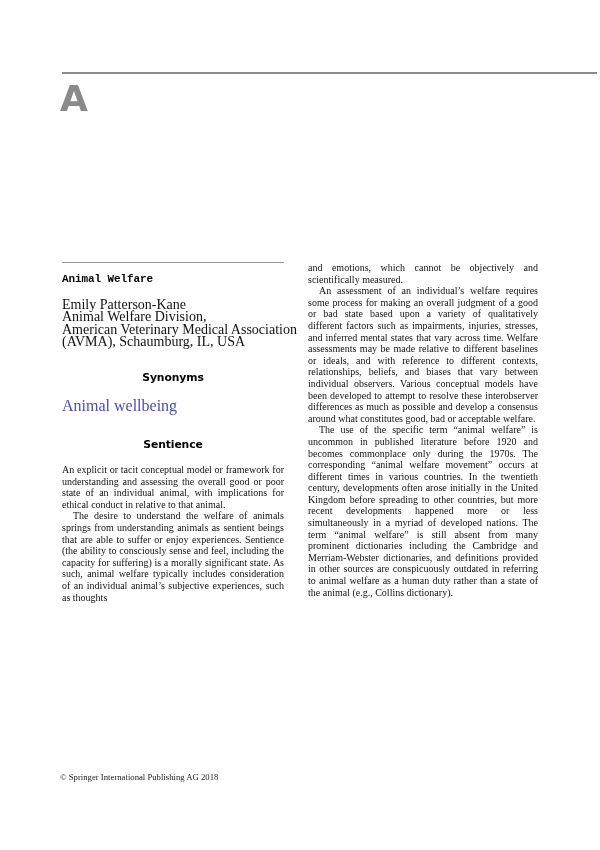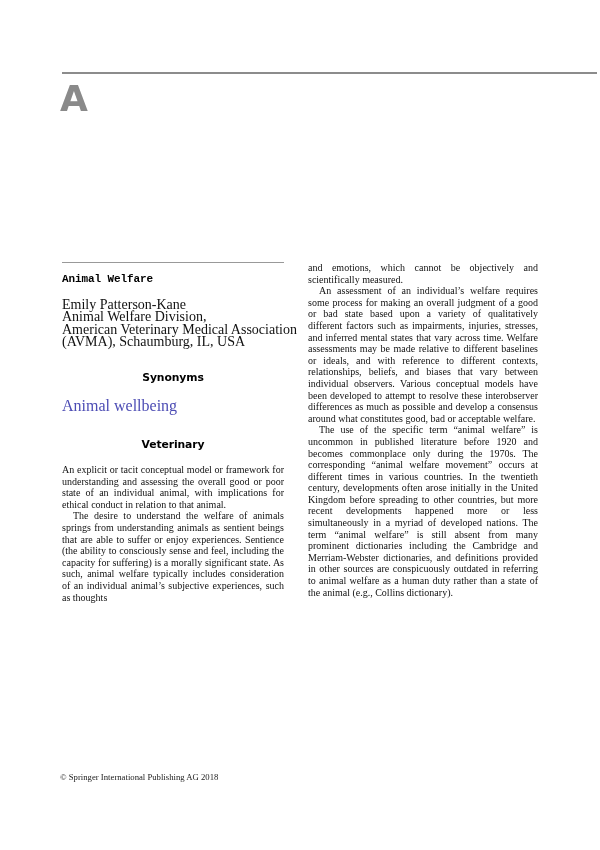--- a/index.html
+++ b/index.html
@@ -151,23 +151,23 @@
       <div>Emily Patterson-Kane</div>
       <div>Animal Welfare Division,</div>
       <div>American Veterinary Medical Association</div>
       <div>(AVMA), Schaumburg, IL, USA</div>
     </div>
 
     <div class="sec-head">Synonyms</div>
 
     <a class="synonym-link" href="#">Animal wellbeing</a>
 
-    <div class="sec-head">Veterinary</div>
+    <div class="sec-head">Sentience</div>
 
-    <p class="body gap-after-def">An explicit or tacit conceptual model or framework for understanding and assessing the overall good or poor state of an individual animal, with implications for ethical conduct in relation to that animal.</p>
+    <p class="body gap-after-def">An explicit or tacit conceptual model or framework for understanding and assessing the overall good or poor state of an individual animal, with implications for ethical conduct in relative to that animal.</p>
 
 
     <p class="body">The desire to understand the welfare of animals springs from understanding animals as sentient beings that are able to suffer or enjoy experiences. Sentience (the ability to consciously sense and feel, including the capacity for suffering) is a morally significant state. As such, animal welfare typically includes consideration of an individual animal’s subjective experiences, such as thoughts</p>
   </div>
 
   <div class="col col-right">
     <p class="body">and emotions, which cannot be objectively and scientifically measured.</p>
 
     <p class="body">An assessment of an individual’s welfare requires some process for making an overall judgment of a good or bad state based upon a variety of qualitatively different factors such as impairments, injuries, stresses, and inferred mental states that vary across time. Welfare assessments may be made relative to different baselines or ideals, and with reference to different contexts, relationships, beliefs, and biases that vary between individual observers. Various conceptual models have been developed to attempt to resolve these interobserver differences as much as possible and develop a consensus around what constitutes good, bad or acceptable welfare.</p>
 

